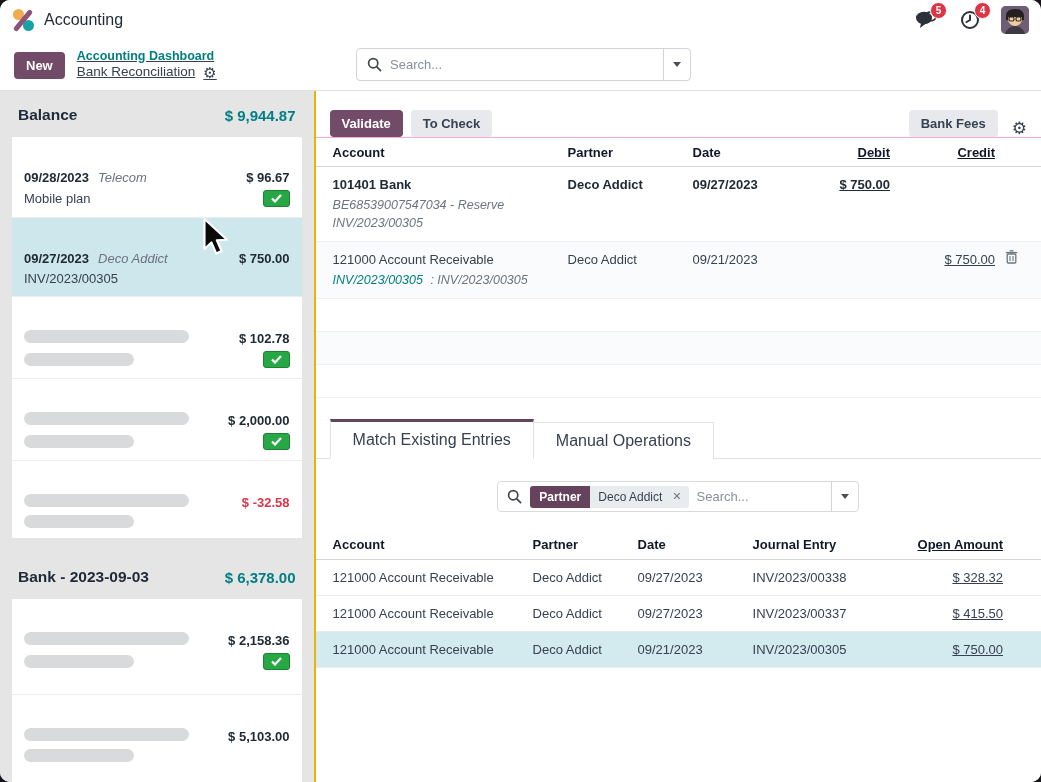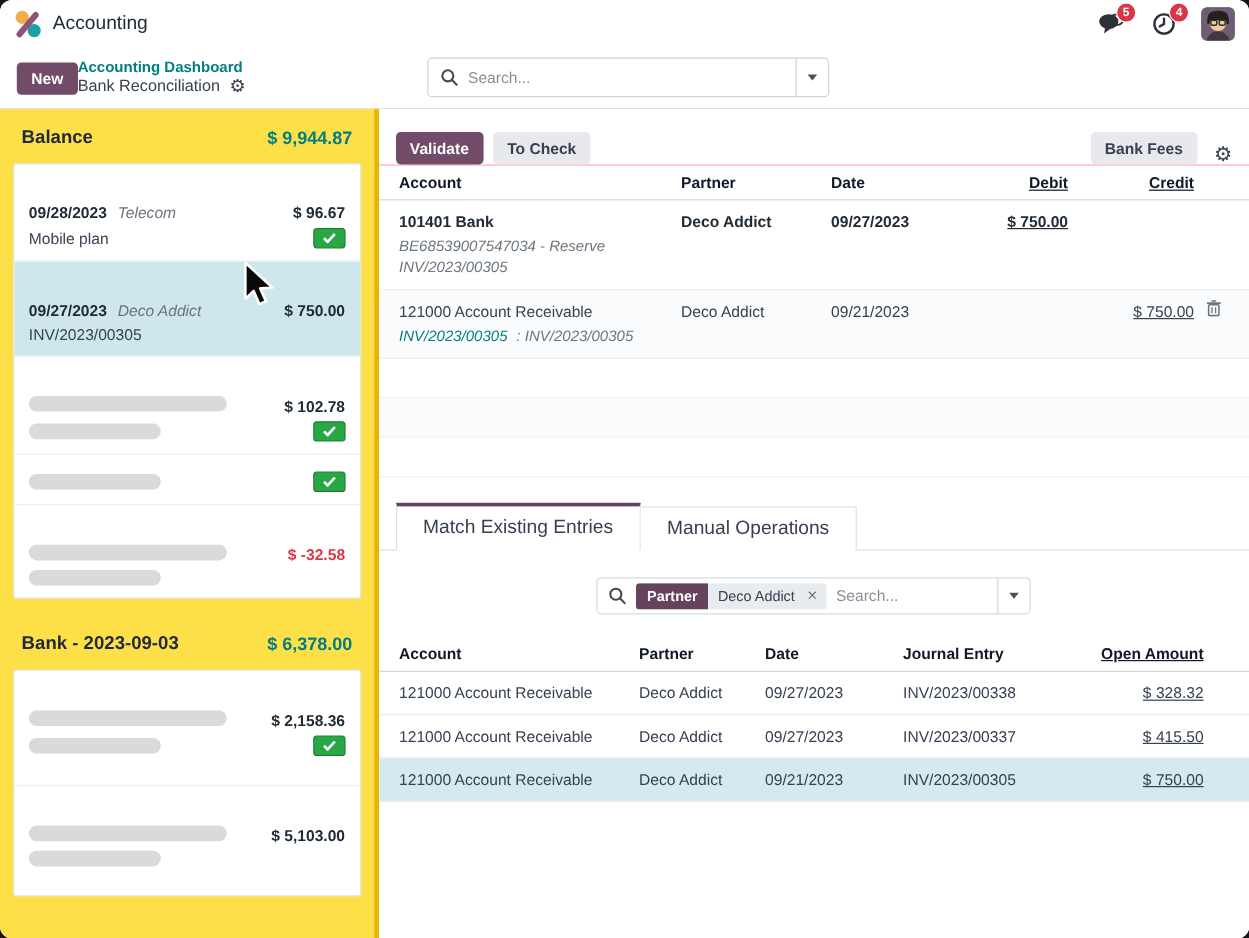--- a/index.html
+++ b/index.html
@@ -17,34 +17,34 @@
   .nav-right { margin-left:auto; display:flex; align-items:center; gap:18px; }
   .nav-icon { position:relative; width:26px; height:26px; display:flex; align-items:center; justify-content:center; cursor:pointer; }
   .badge { position:absolute; top:-5px; right:-8px; min-width:17px; height:17px; border-radius:9px; background:#dc3545; color:#fff; font-size:10px; font-weight:bold; display:flex; align-items:center; justify-content:center; padding:0 4px; border:1px solid #fff; }
   .avatar { width:28px; height:28px; border-radius:5px; overflow:hidden; background:#6e5d74; }
 
   
   .control { height:50px; display:flex; align-items:center; padding:0 14px; background:#fff; }
   .btn { display:inline-block; border:none; border-radius:4px; padding:6px 12px; font-size:13px; cursor:pointer; font-family:inherit; }
   .btn-primary { background:#714B67; color:#fff; font-weight:bold; }
   .btn-light { background:#e7e9ed; color:#374151; font-weight:bold; }
-  .crumbs { margin-left:0; line-height:1.25; }
+  .crumbs { margin-left:12px; line-height:1.25;text-decoration:underline; }
   .crumb-parent { color:#017e84; font-weight:bold; font-size:12.5px; cursor:pointer; }
   .crumb-current { color:#374151; font-size:13.5px; display:flex; align-items:center; gap:8px; }
   .gear { color:#374151; font-size:15px; cursor:pointer; line-height:1; }
   .search-box { position:absolute; left:356px; top:48px; width:335px; height:33px; border:1px solid #d0d3d8; border-radius:4px; background:#fff; display:flex; align-items:center; }
   .search-box .inner { flex:1; display:flex; align-items:center; gap:8px; padding:0 10px; }
   .search-box input { border:none; outline:none; flex:1; font-size:13px; color:#374151; background:transparent; font-family:inherit; }
   .search-box input::placeholder { color:#8a9099; }
   .caret-seg { width:27px; height:100%; border-left:1px solid #d0d3d8; display:flex; align-items:center; justify-content:center; cursor:pointer; }
   .caret { width:0; height:0; border-left:4px solid transparent; border-right:4px solid transparent; border-top:5px solid #495057; }
 
   
   .content { display:flex; height:692px; border-top:1px solid #dee2e6; }
-  .left-panel { width:343px; background:#fde047; border-right:4px solid #eab308; overflow:hidden; }
+  .left-panel { width:343px; background:#e5e5e5; border-right:2px solid #eab308; overflow:hidden; }
   .main-panel { flex:1; background:#fff; display:flex; flex-direction:column; }
 
   
   .section-head { display:flex; align-items:center; justify-content:space-between; padding:15px 18px 12px 18px; }
   .section-title { font-size:15.5px; font-weight:bold; color:#1f2937; }
   .section-amount { font-size:15px; font-weight:bold; color:#017e84; }
   .card { margin:0 11px 14px 11px; background:#fff; border:1px solid #e2e4e8; border-radius:2px; }
   .st-line { padding:9px 12px 10px 12px; border-bottom:1px solid #eceef0; cursor:pointer; position:relative; }
   .st-line:last-child { border-bottom:none; }
   .st-line.selected { background:#cde7ec; }
@@ -219,20 +219,24 @@
               <span class="skel w2"></span>
               <span class="right chk">
                 <svg width="11" height="9" viewBox="0 0 11 9">
                   <polyline points="1,4.5 4,7.5 10,1" fill="none" stroke="#fff" stroke-width="2.2"></polyline>
                 </svg>
               </span>
             </div>
         </div>
 
         <div class="st-line">
+          <div class="l1">
+              <span class="skel w1"></span>
+              <span class="amt">$ 2,000.00</span>
+            </div>
           <div class="l2">
               <span class="skel w2"></span>
               <span class="right chk">
                 <svg width="11" height="9" viewBox="0 0 11 9">
                   <polyline points="1,4.5 4,7.5 10,1" fill="none" stroke="#fff" stroke-width="2.2"></polyline>
                 </svg>
               </span>
             </div>
         </div>
 

